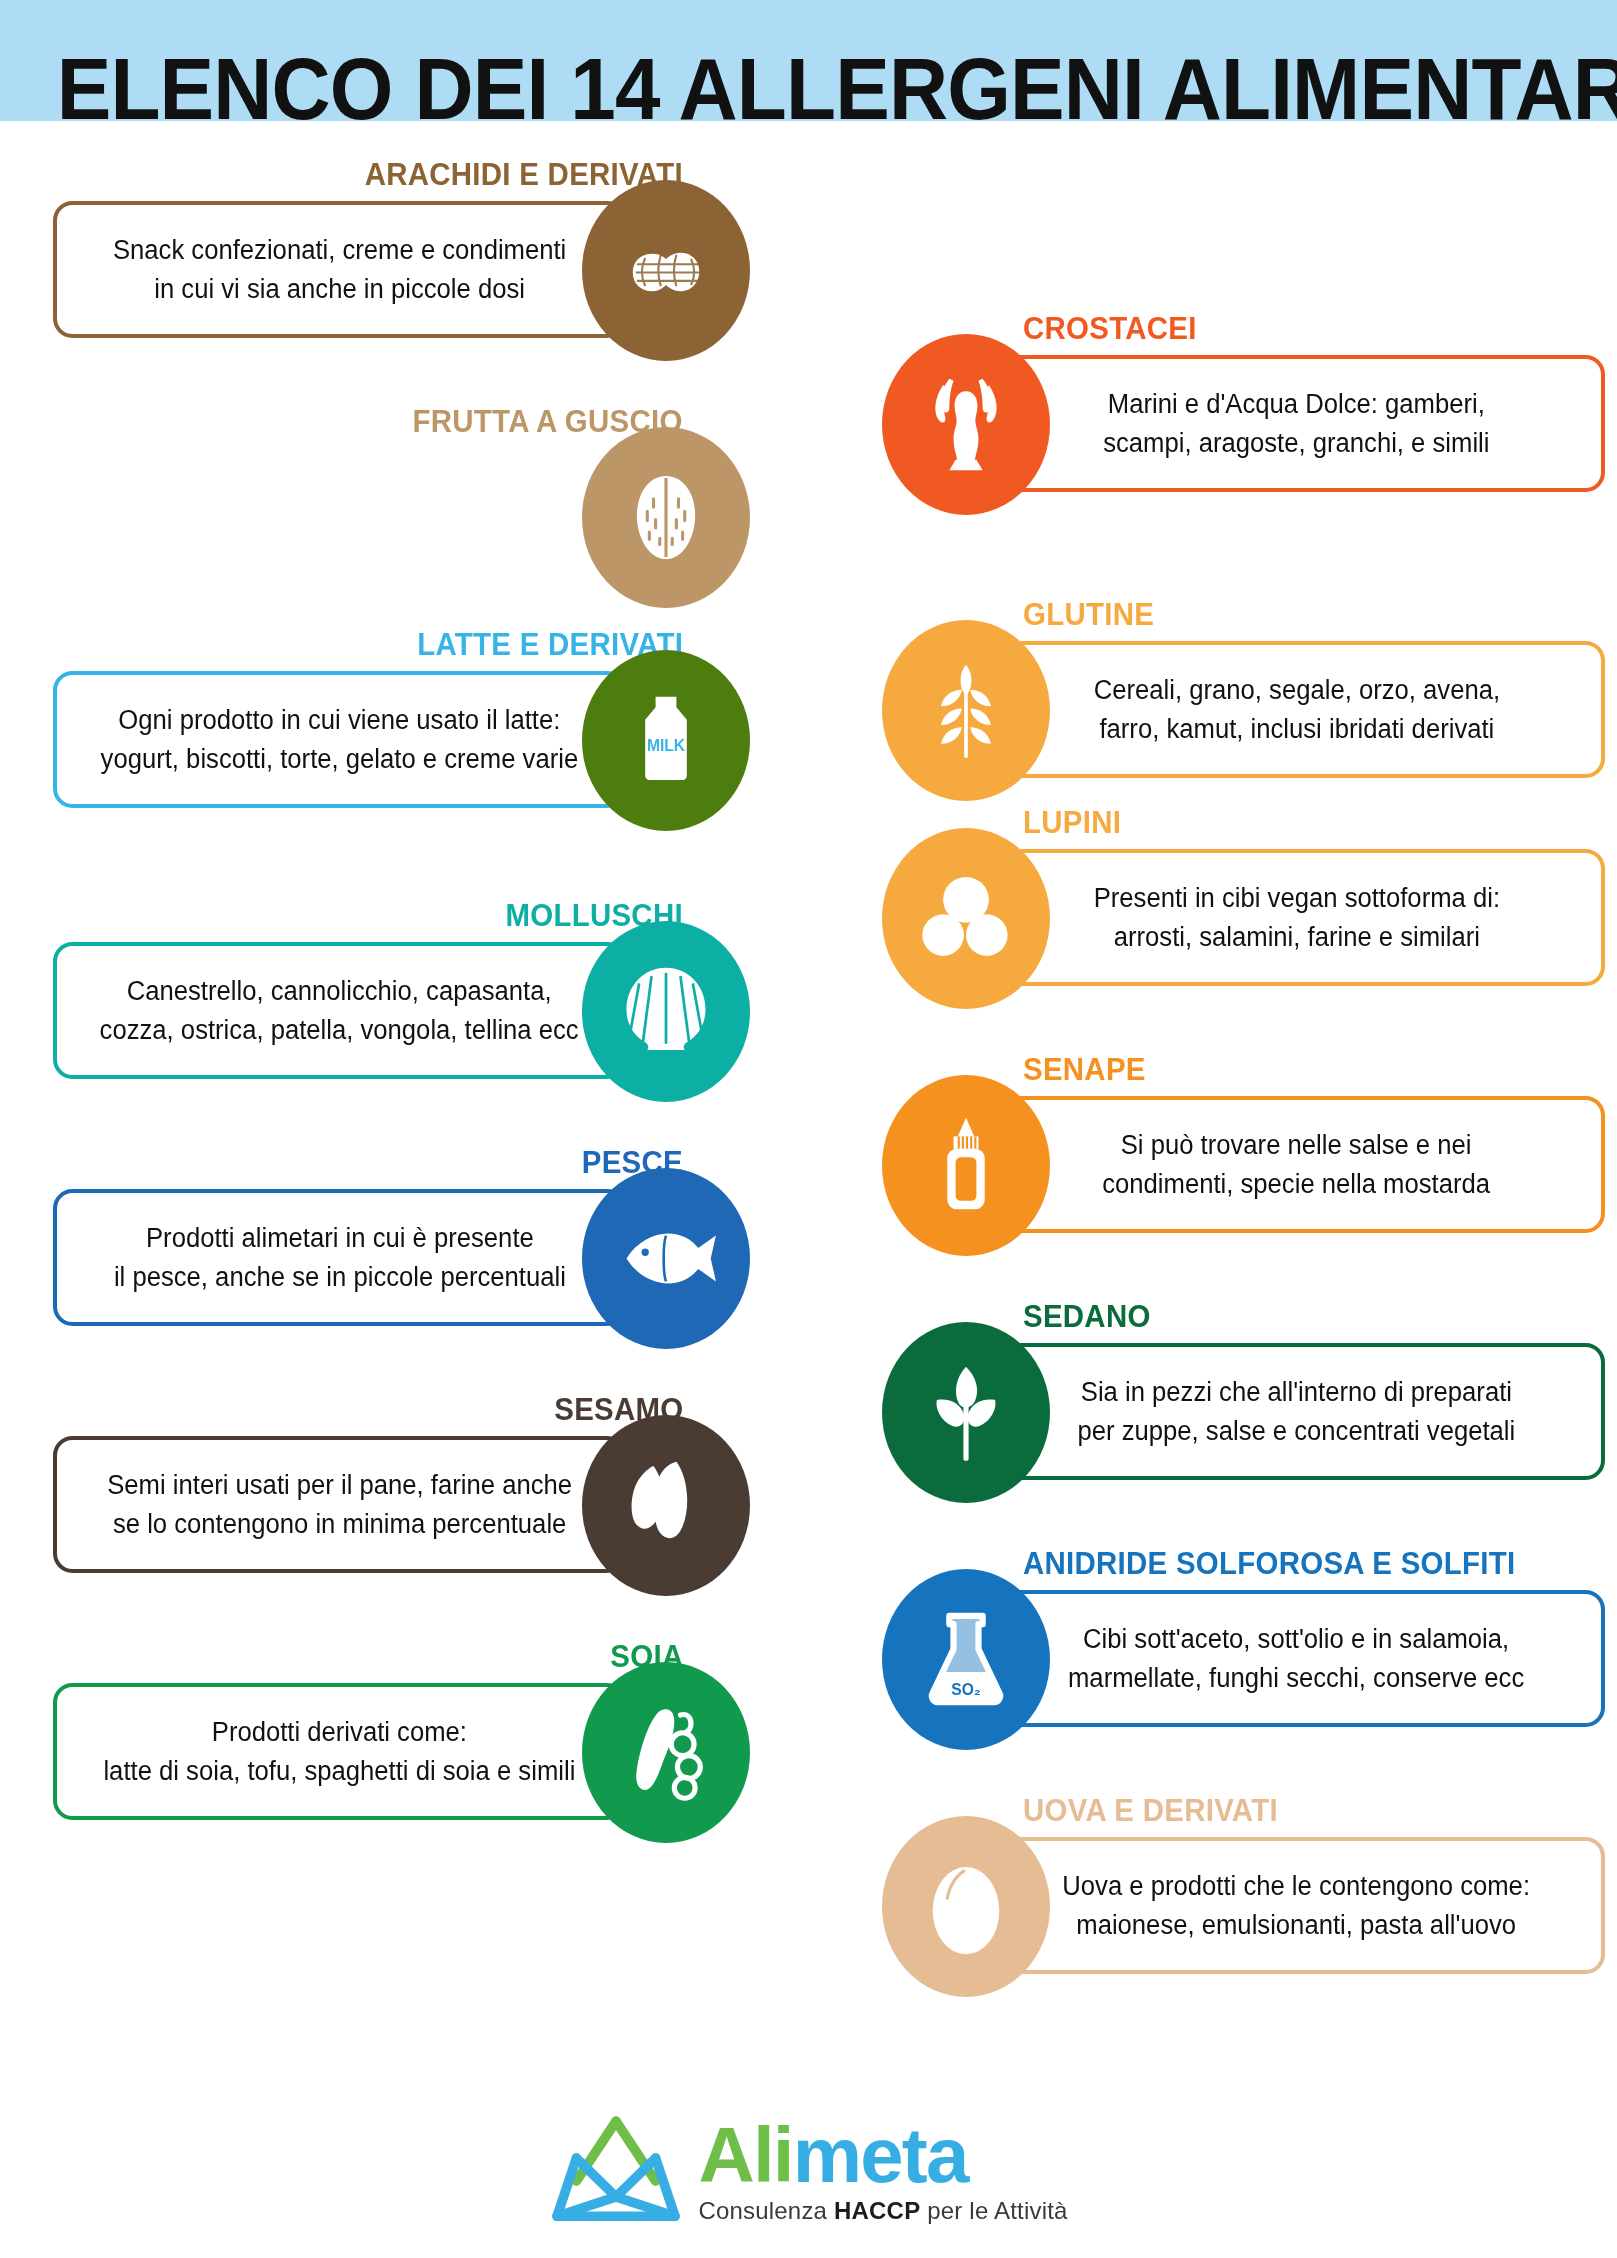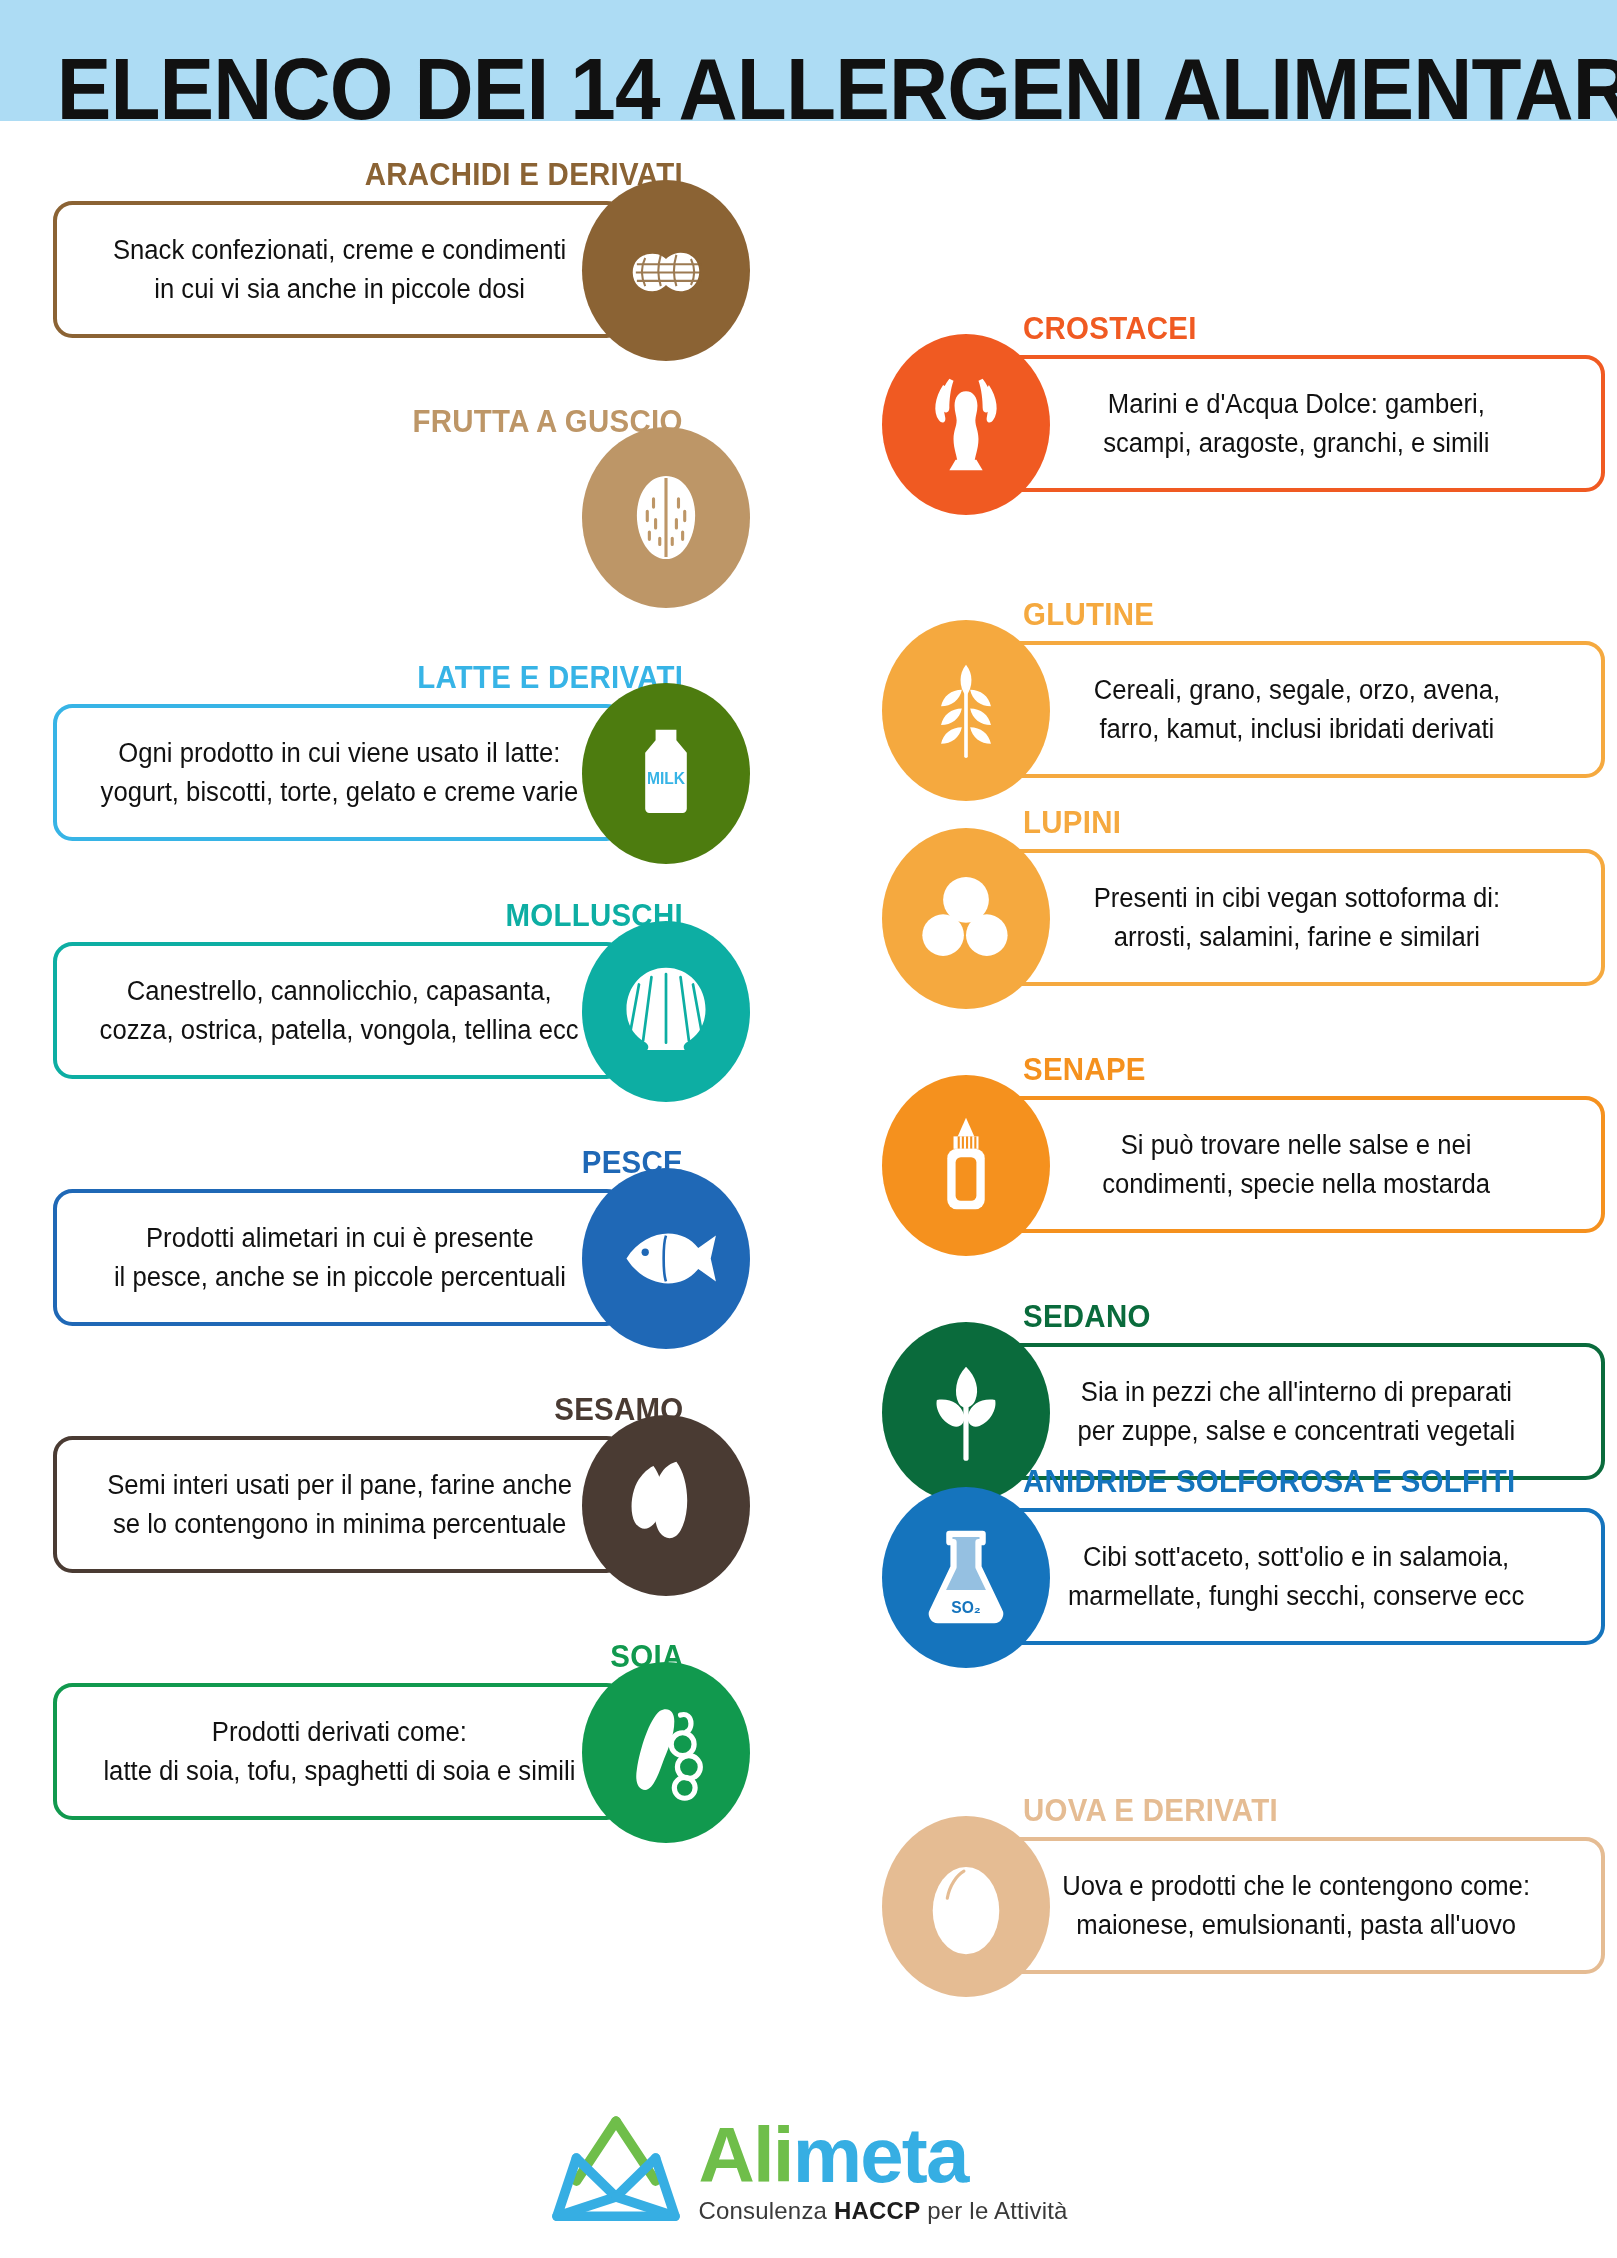--- a/index.html
+++ b/index.html
@@ -127,21 +127,21 @@
         <div class="badge" style="background: rgb(189, 150, 103);">
           <svg viewBox="0 0 100 100">
             <path d="M50 10c16 0 28 16 28 38S66 90 50 90 22 70 22 48 34 10 50 10z" fill="#fff"></path>
             <path d="M50 12v76" stroke="#BD9667" stroke-width="3"></path>
             <g stroke="#BD9667" stroke-width="3" stroke-linecap="round">
               <path d="M38 32v8M32 44v9M40 52v8M34 64v7M44 70v6M62 32v8M68 44v9M60 52v8M66 64v7M56 70v6"></path>
             </g>
           </svg>
         </div>
       </div>
-      <div class="card card-left" style="top: 660px;">
+      <div class="card card-left" style="top: 627px;">
         <div class="card-title" style="color: rgb(55, 180, 230);">LATTE E DERIVATI</div>
         <div class="card-box" style="border-color: rgb(55, 180, 230);">
           <div class="card-text">Ogni prodotto in cui viene usato il latte:
 yogurt, biscotti, torte, gelato e creme varie</div>
         </div>
         <div class="badge" style="background: #4d7c0f;">
           <svg viewBox="0 0 100 100">
             <path d="M40 8h20v10l10 12v54a4 4 0 0 1-4 4H34a4 4 0 0 1-4-4V30l10-12z" fill="#fff"></path>
             <text x="50" y="60" font-family="Liberation Sans, sans-serif" font-size="15" font-weight="700" fill="#37B4E6" text-anchor="middle">MILK</text>
           </svg>
@@ -281,21 +281,21 @@
           <svg viewBox="0 0 100 100">
             <g fill="#fff">
               <path d="M50 6c10 10 13 22 9 32-3 8-12 10-16 3-5-9-3-25 7-35z"></path>
               <path d="M22 38c13-2 23 4 26 14 2 8-4 14-11 11-10-4-17-16-15-25z"></path>
               <path d="M78 38c-13-2-23 4-26 14-2 8 4 14 11 11 10-4 17-16 15-25z"></path>
             </g>
             <path d="M50 40v54" stroke="#fff" stroke-width="5" stroke-linecap="round"></path>
           </svg>
         </div>
       </div>
-      <div class="card card-right" style="top: 1464px;">
+      <div class="card card-right" style="top: 1546px;">
         <div class="card-title" style="color: rgb(21, 116, 189);">ANIDRIDE SOLFOROSA E SOLFITI</div>
         <div class="card-box" style="border-color: rgb(21, 116, 189);">
           <div class="card-text">Cibi sott'aceto, sott'olio e in salamoia,
 marmellate, funghi secchi, conserve ecc</div>
         </div>
         <div class="badge" style="background: rgb(21, 116, 189);">
           <svg viewBox="0 0 100 100">
             <path d="M34 8h32v8h-4v24l20 42a6 6 0 0 1-5 9H23a6 6 0 0 1-5-9l20-42V16h-4z" fill="#fff" opacity=".55"></path>
             <path d="M34 8h32v8h-4v24l20 42a6 6 0 0 1-5 9H23a6 6 0 0 1-5-9l20-42V16h-4z" fill="none" stroke="#fff" stroke-width="6" stroke-linejoin="round"></path>
             <path d="M28 62h44l10 20a6 6 0 0 1-5 9H23a6 6 0 0 1-5-9z" fill="#fff"></path>

